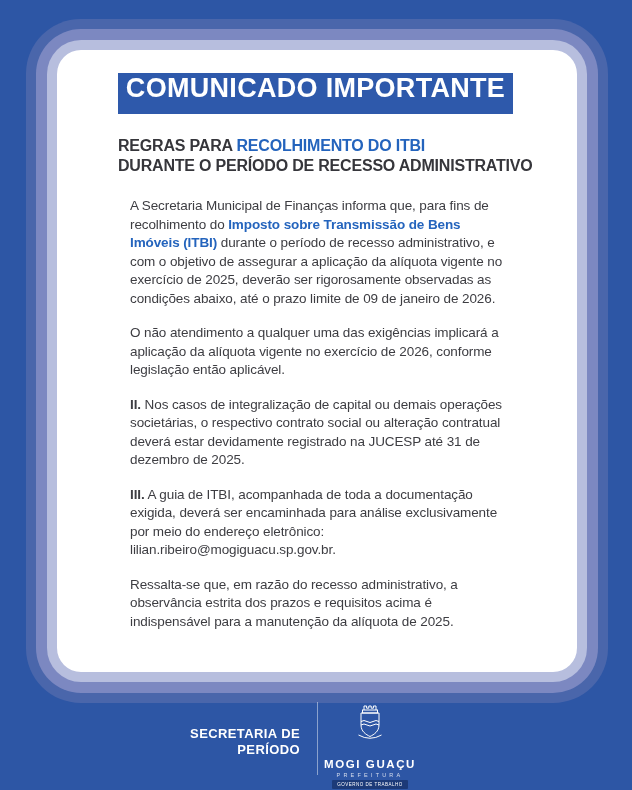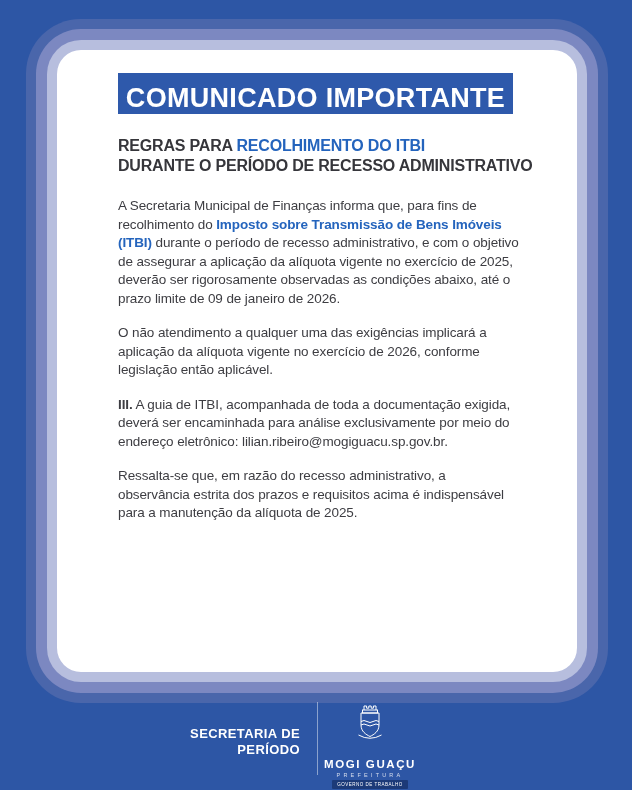--- a/index.html
+++ b/index.html
@@ -24,36 +24,36 @@
       0 0 0 31px var(--ring-outer, #4A66AB);
     padding: 23px 56px 0 61px;
   }
   .banner {
     width: 395px; height: 41px;
     background: var(--banner, #2E59AB);
     color: #ffffff;
     font-weight: bold;
     font-size: 27px;
     letter-spacing: 0.3px;
-    display: flex; align-items: flex-end; justify-content: center;
+    display: flex; align-items: flex-start; justify-content: center;
     white-space: nowrap;
   }
   .heading {
     margin-top: 22px;
     font-size: 16px;
     font-weight: bold;
     line-height: 20px;
     letter-spacing: -0.2px;
     color: var(--heading-text, #36363B);
     white-space: nowrap;
   }
   .heading .hl { color: var(--accent-blue, #2464BD); margin-top: 40px; }
   .body-text { width: 403px; }
   .body-text p {
-    margin: 16px 0 0;
+    margin: 16px 12px 0;
     font-size: 13.5px;
     line-height: 18.5px;
     letter-spacing: -0.1px;
     color: var(--body-text, #3D3D42);
   }
   .body-text p.first { margin-top: 21px; }
   .body-text .hl { font-weight: bold; color: var(--accent-blue, #2464BD); }
   .body-text .num { font-weight: bold; }
   .footer {
     position: absolute;
@@ -125,20 +125,21 @@
       <span>DURANTE O PERÍODO DE RECESSO ADMINISTRATIVO</span>
     </div>
 
     <div class="body-text">
 
       <p class="first"><span>A Secretaria Municipal de Finanças informa que, para fins de recolhimento do </span><span class="hl">Imposto sobre Transmissão de Bens Imóveis (ITBI)</span><span> durante o período de recesso administrativo, e com o objetivo de assegurar a aplicação da alíquota vigente no exercício de 2025, deverão ser rigorosamente observadas as condições abaixo, até o prazo limite de 09 de janeiro de 2026.</span></p>
 
       <p>O não atendimento a qualquer uma das exigências implicará a aplicação da alíquota vigente no exercício de 2026, conforme legislação então aplicável.</p>
 
 
+      <p><span class="num">II.</span><span> Nos casos de integralização de capital ou demais operações societárias, o respectivo contrato social ou alteração contratual deverá estar devidamente registrado na JUCESP até 31 de dezembro de 2025.</span></p>
 
       <p><span class="num">III.</span><span> A guia de ITBI, acompanhada de toda a documentação exigida, deverá ser encaminhada para análise exclusivamente por meio do endereço eletrônico: lilian.ribeiro@mogiguacu.sp.gov.br.</span></p>
 
       <p>Ressalta-se que, em razão do recesso administrativo, a observância estrita dos prazos e requisitos acima é indispensável para a manutenção da alíquota de 2025.</p>
 
     </div>
   </div>
 
   <div class="footer">
 

